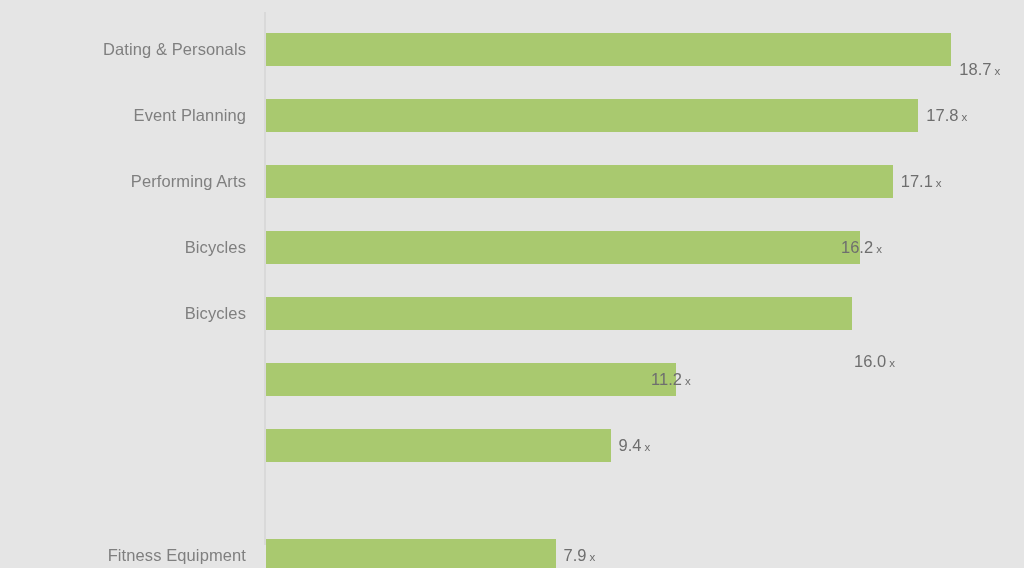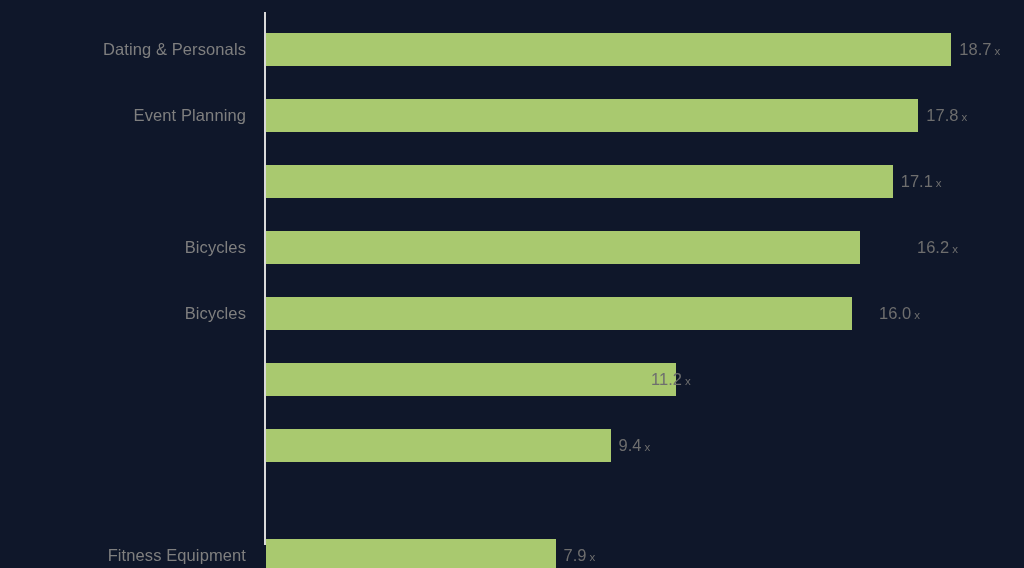--- a/index.html
+++ b/index.html
@@ -12,21 +12,21 @@
     width: 1024px;
     height: 568px;
     font-family: "Liberation Sans", sans-serif;
     overflow: hidden;
   }
 
   #chart-root {
     position: relative;
     width: 1024px;
     height: 568px;
-    background: #0f172a;
+    background: #e5e5e5;
   }
 
   
   .plot-area {
     position: absolute;
     left: 0;
     top: 0;
     width: 1024px;
     height: 568px;
   }
@@ -93,40 +93,41 @@
 </head>
 <body>
 
 <div id="chart-root">
   <div class="plot-area">
     <div class="axis-line"></div>
     <div id="bars-container">
         <div class="bar-row" style="top: 33px;">
           <div class="cat-label">Dating &amp; Personals</div>
           <div class="bar" style="width: 685.355px; background: rgb(169, 201, 111);"></div>
-          <div class="bar-value" style="left: 959.355px;"><span class="val-num">18.7</span><span class="val-suffix">x</span></div>
+          <div class="bar-value" style="left: 959.355px; margin-top: 20px;"><span class="val-num">18.7</span><span class="val-suffix">x</span></div>
         </div>
         <div class="bar-row" style="top: 99px;">
           <div class="cat-label">Event Planning</div>
           <div class="bar" style="width: 652.37px; background: rgb(169, 201, 111);"></div>
           <div class="bar-value" style="left: 926.37px;"><span class="val-num">17.8</span><span class="val-suffix">x</span></div>
         </div>
         <div class="bar-row" style="top: 165px;">
+          <div class="cat-label">Performing Arts</div>
           <div class="bar" style="width: 626.715px; background: rgb(169, 201, 111);"></div>
           <div class="bar-value" style="left: 900.715px;"><span class="val-num">17.1</span><span class="val-suffix">x</span></div>
         </div>
         <div class="bar-row" style="top: 231px; border-radius: 12px;">
           <div class="cat-label">Bicycles</div>
           <div class="bar" style="width: 593.73px; background: rgb(169, 201, 111);"></div>
-          <div class="bar-value" style="left: 917px;"><span class="val-num">16.2</span><span class="val-suffix">x</span></div>
+          <div class="bar-value" style="left: 841px;"><span class="val-num">16.2</span><span class="val-suffix">x</span></div>
         </div>
         <div class="bar-row" style="top: 297px;">
           <div class="cat-label">Bicycles</div>
           <div class="bar" style="width: 586.4px; background: rgb(169, 201, 111);"></div>
-          <div class="bar-value" style="left: 879px;"><span class="val-num">16.0</span><span class="val-suffix">x</span></div>
+          <div class="bar-value" style="left: 854px; margin-top: 48px;"><span class="val-num">16.0</span><span class="val-suffix">x</span></div>
         </div>
         <div class="bar-row" style="top: 363px;">
           <div class="bar" style="width: 410.48px; background: rgb(169, 201, 111);"></div>
           <div class="bar-value" style="left: 651px;"><span class="val-num">11.2</span><span class="val-suffix">x</span></div>
         </div>
         <div class="bar-row" style="top: 429px;">
           <div class="bar" style="width: 344.51px; background: rgb(169, 201, 111);"></div>
           <div class="bar-value" style="left: 618.51px;"><span class="val-num">9.4</span><span class="val-suffix">x</span></div>
         </div>
         <div class="bar-row" style="top: 495px; margin-top: 44px;">

